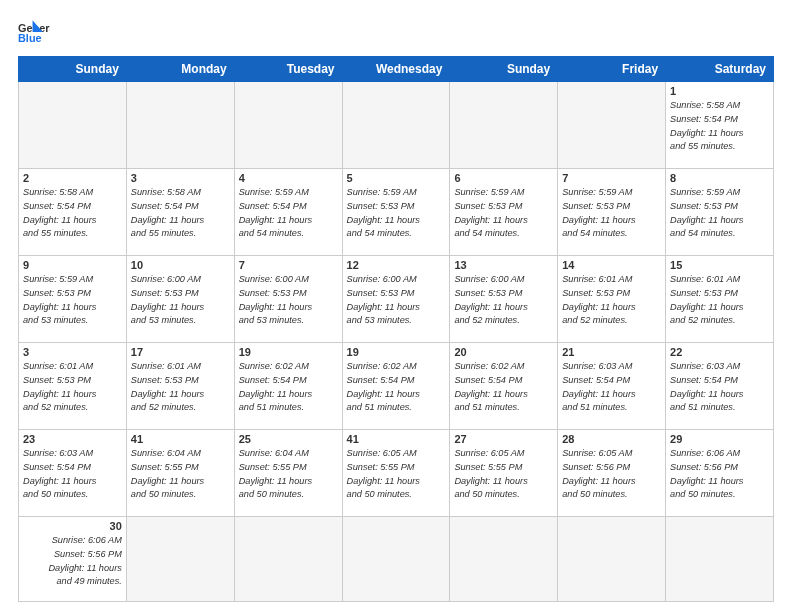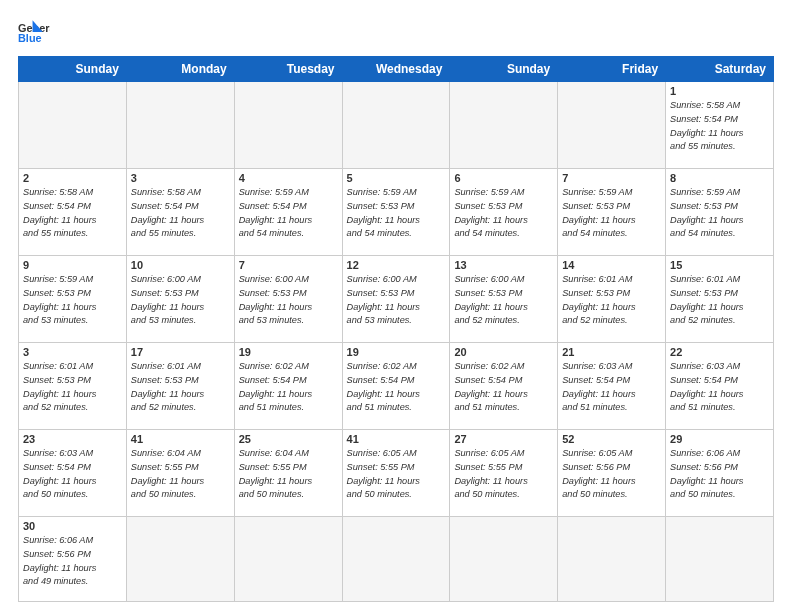--- a/index.html
+++ b/index.html
@@ -67,20 +67,21 @@
       font-size: 9.2px;
       color: #333;
       background: #fff;
       height: 78px;
     }
     .calendar td.empty {
       background: #f5f5f5;
     }
     .calendar td.last-row {
       height: 65px;
+      text-align: right;
     }
     .day-num {
       font-weight: bold;
       font-size: 11px;
       margin-bottom: 2px;
       display: block;
     }
     .day-info {
       line-height: 1.5;
       white-space: pre-wrap;
@@ -322,21 +323,21 @@
 and 50 minutes.</div>
           </td>
           <td>
             <span class="day-num">27</span>
             <div class="day-info">Sunrise: 6:05 AM
 Sunset: 5:55 PM
 Daylight: 11 hours
 and 50 minutes.</div>
           </td>
           <td>
-            <span class="day-num">52</span>
+            <span class="day-num">28</span>
             <div class="day-info">Sunrise: 6:05 AM
 Sunset: 5:56 PM
 Daylight: 11 hours
 and 50 minutes.</div>
           </td>
           <td>
             <span class="day-num">29</span>
             <div class="day-info">Sunrise: 6:06 AM
 Sunset: 5:56 PM
 Daylight: 11 hours

